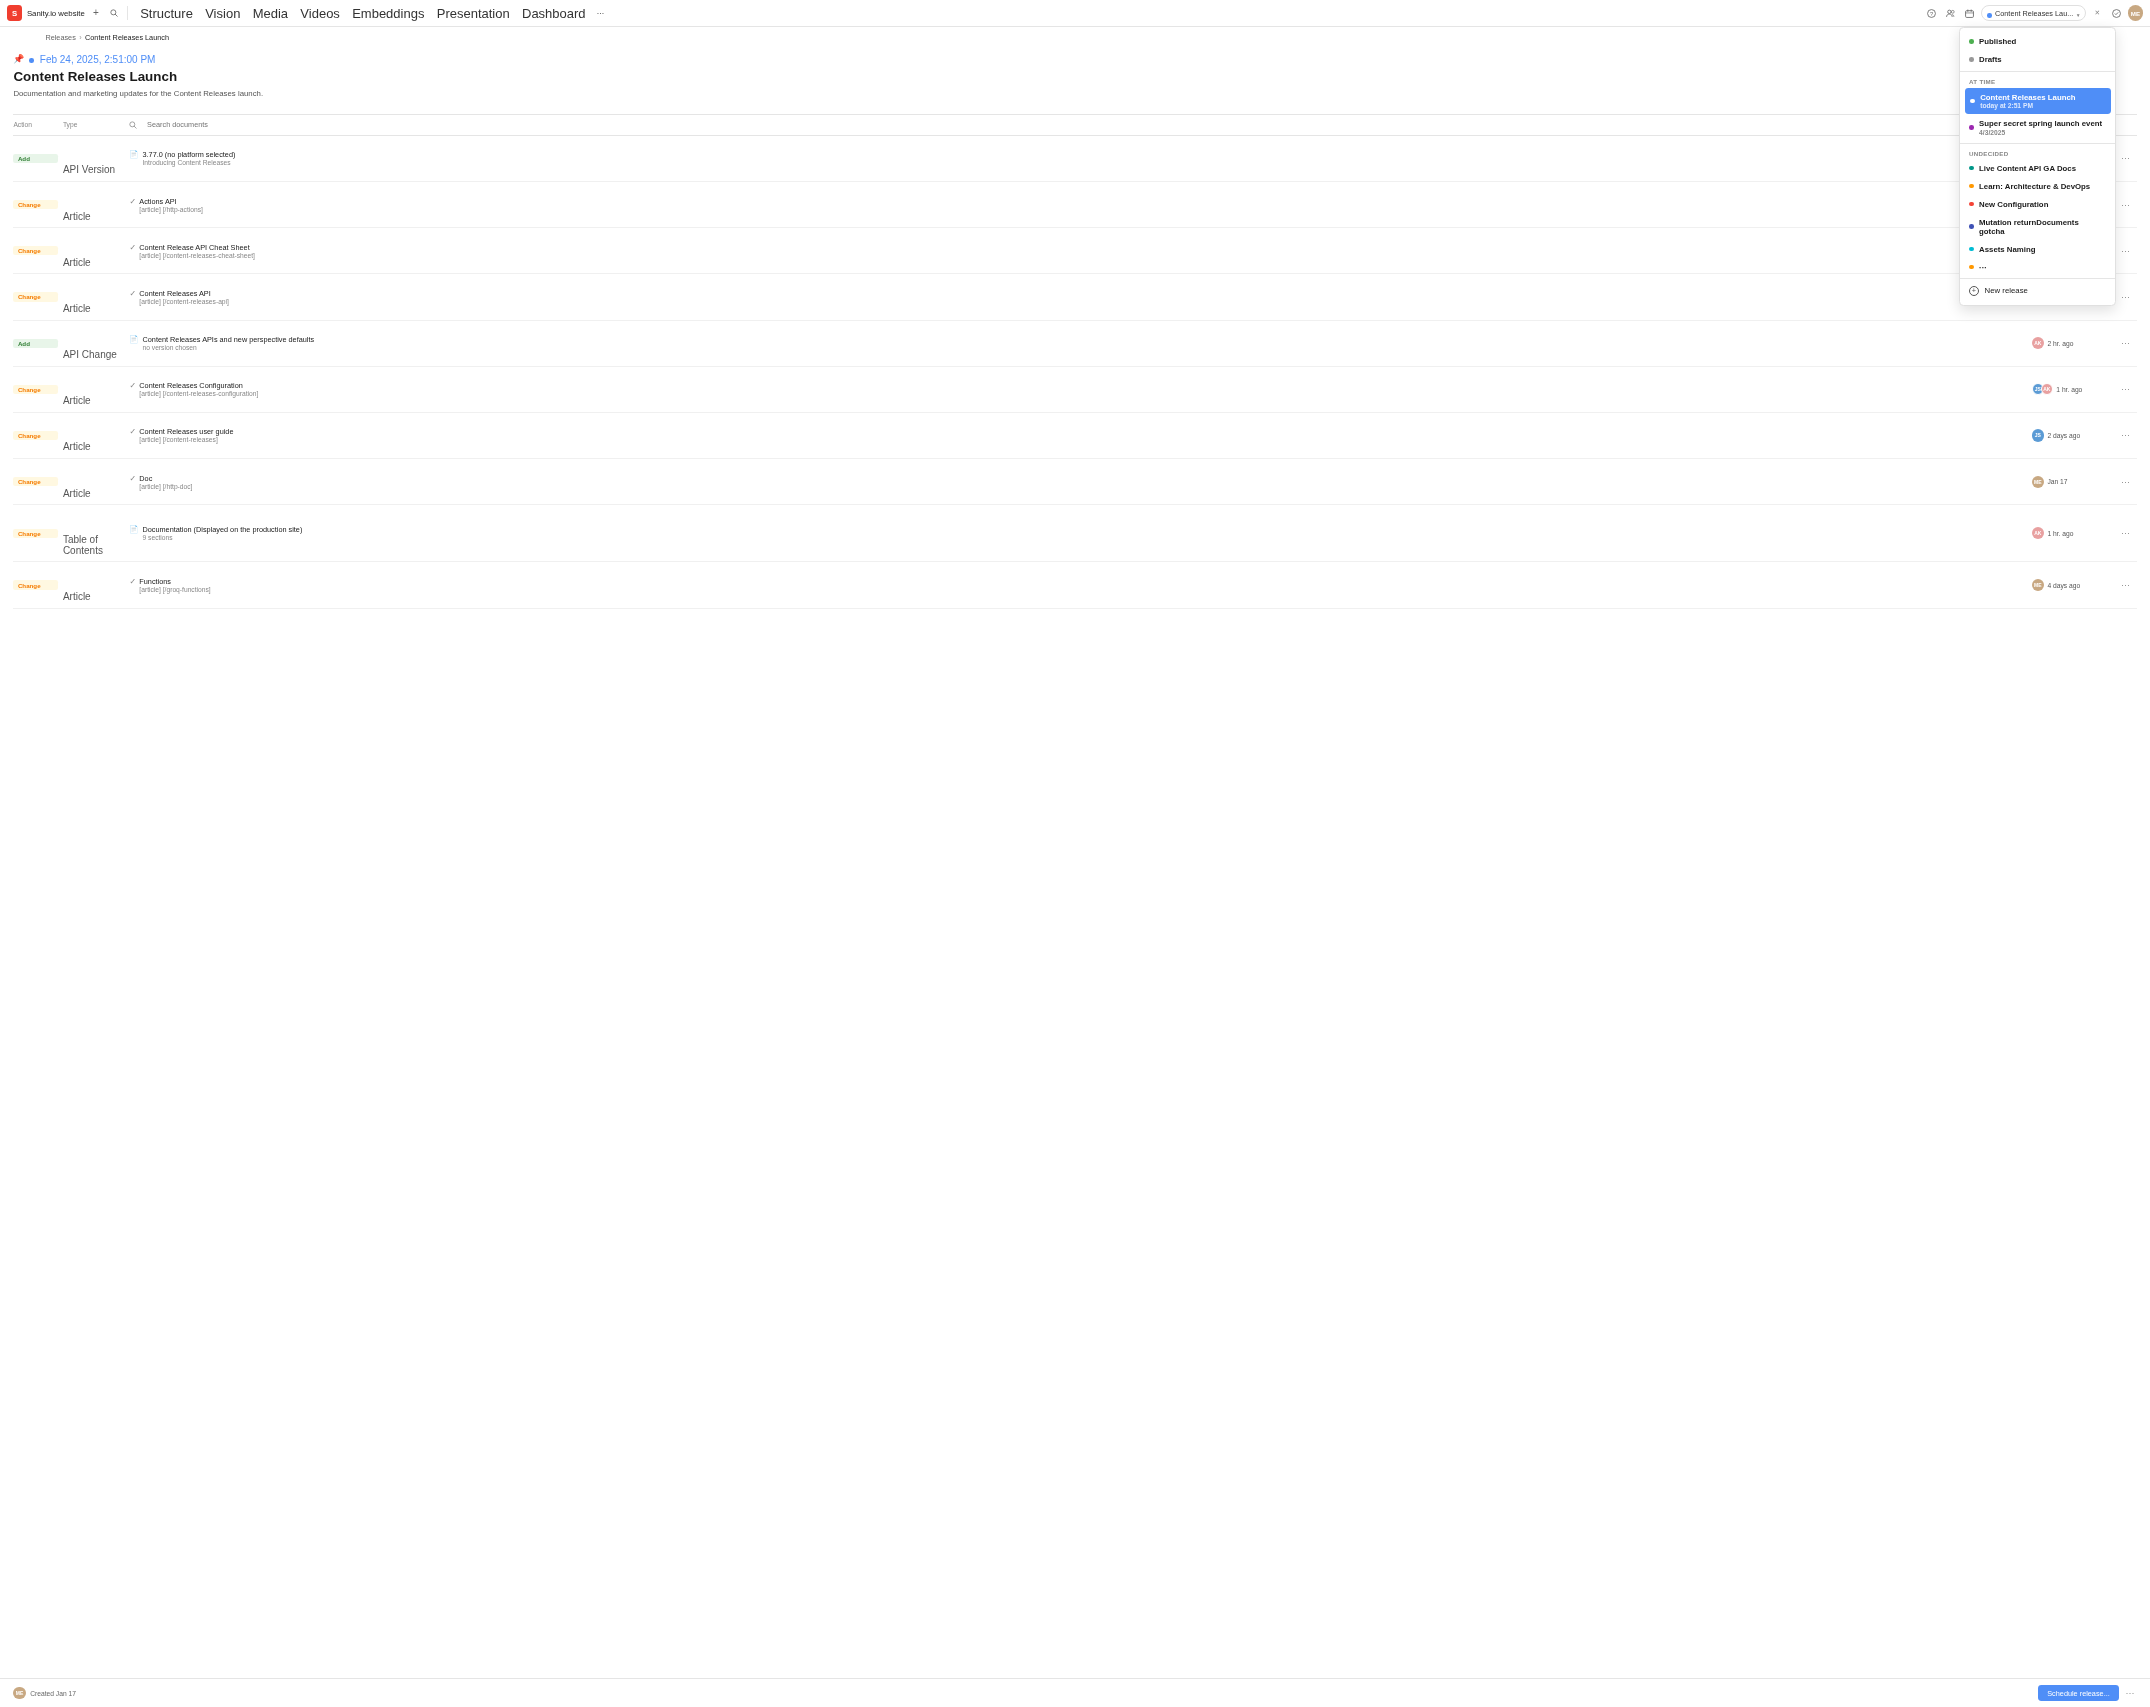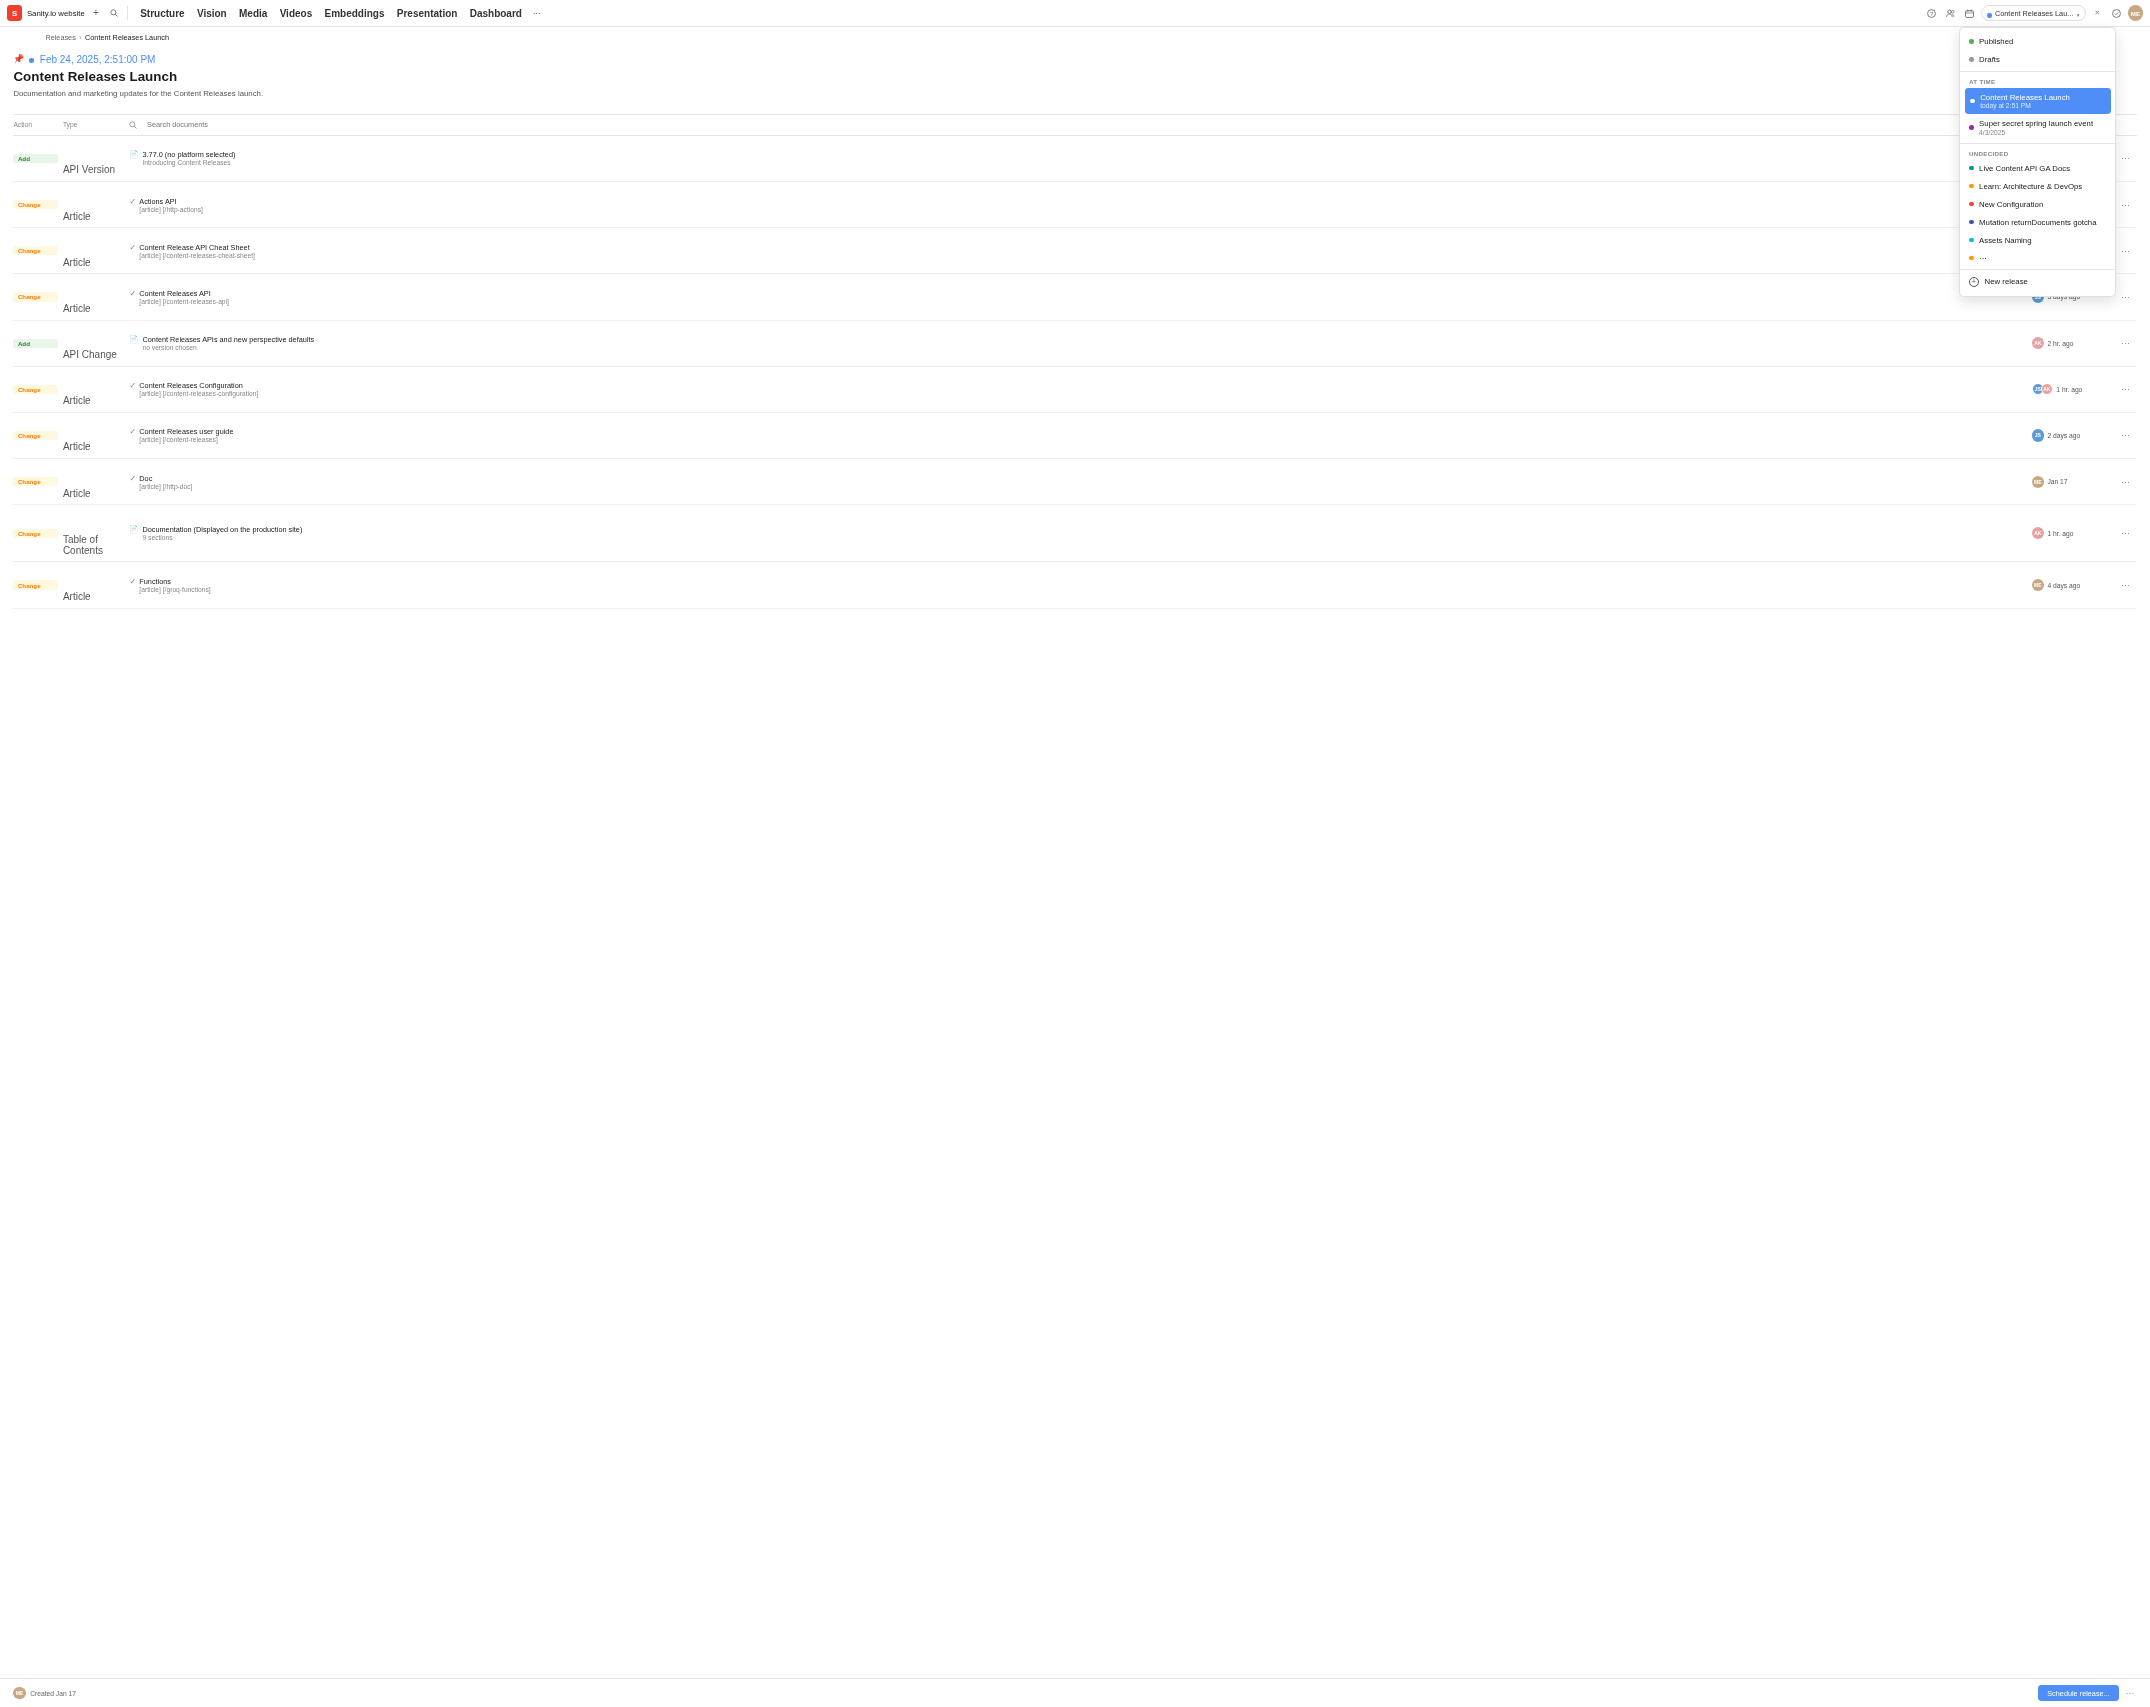--- a/index.html
+++ b/index.html
@@ -10,21 +10,21 @@
       display: flex; align-items: center; height: 27px; background: #fff;
       border-bottom: 0.6px solid #e5e5e5; padding: 0 6.7px; gap: 4.5px; position: relative; z-index: 10;
     }
     .nav-logo { width: 15.7px; height: 15.7px; background: #f03e2f; border-radius: 3.4px; display: flex; align-items: center; justify-content: center; flex-shrink: 0; }
     .nav-logo span { color: #fff; font-weight: 900; font-size: 7.8px; }
     .nav-app-name { font-size: 7.8px; font-weight: 500; color: #1a1a1a; white-space: nowrap; }
     .nav-add-btn { width: 13.4px; height: 13.4px; border: none; background: none; cursor: pointer; color: #666; font-size: 10px; display: flex; align-items: center; justify-content: center; border-radius: 2.2px; }
     .nav-search-btn { width: 13.4px; height: 13.4px; border: none; background: none; cursor: pointer; color: #666; font-size: 7.8px; display: flex; align-items: center; justify-content: center; }
     .nav-divider { width: 0.6px; height: 13.4px; background: #e5e5e5; margin: 0 2.2px; }
     .nav-links { display: flex; align-items: center; gap: 1.1px; flex: 1; }
-    .nav-link { padding: 2.2px 5.6px; border-radius: 2.2px; font-size: 10px; color: #333; cursor: pointer; white-space: nowrap; border: none; background: none; font-weight: bold; }
+    .nav-link { padding: 2.2px 5.6px; border-radius: 2.2px; font-size: 13px; color: #333; cursor: pointer; white-space: nowrap; border: none; background: none; }
     .nav-more { padding: 2.2px 4.5px; border-radius: 2.2px; font-size: 7.3px; color: #333; cursor: pointer; border: none; background: none; }
     .nav-right { display: flex; align-items: center; gap: 3.4px; margin-left: auto; }
     .nav-icon-btn { width: 15.7px; height: 15.7px; border: none; background: none; cursor: pointer; color: #666; display: flex; align-items: center; justify-content: center; border-radius: 2.2px; font-size: 7.8px; }
     .nav-release-pill {
       display: flex; align-items: flex-end; gap: 3.4px; padding: 2.2px 5.6px; border: 0.6px solid #e0e0e0;
       border-radius: 11.2px; cursor: pointer; font-size: 7.3px; color: #333; background: #fff; max-width: 112px;
     }
     .nav-release-pill .dot { width: 4.5px; height: 4.5px; border-radius: 50%; background: #4f8ef7; flex-shrink: 0; }
     .nav-release-pill .pill-text { overflow: hidden; text-overflow: ellipsis; white-space: nowrap; }
     .pill-chevron { color: #888; font-size: 5.6px; }
@@ -79,21 +79,21 @@
     .footer-user { display: flex; align-items: center; gap: 4.5px; font-size: 6.7px; color: #666; }
     .schedule-btn { background: #4f8ef7; color: #fff; border: none; padding: 3.9px 9px; border-radius: 3.4px; font-size: 7.3px; font-weight: 500; cursor: pointer; display: flex; align-items: center; gap: 4.5px; }
     .footer-right { display: flex; align-items: center; gap: 4.5px; padding-left: 21px; }
 
     
     .dropdown-panel {
       position: absolute; top: 27px; right: 34px; width: 157px; background: #fff;
       border: 0.6px solid #e0e0e0; border-radius: 4.5px; box-shadow: 0 4.5px 13.4px rgba(0,0,0,0.12);
       z-index: 100; padding: 4.5px 0;
     }
-    .dropdown-item { display: flex; align-items: center; gap: 5.6px; padding: 4.5px 9px; cursor: pointer; font-size: 7.8px; color: #1a1a1a; border-radius: 0; }
+    .dropdown-item { display: flex; align-items: center; gap: 5.6px; padding: 4.5px 9px; cursor: pointer; font-size: 7.8px; color: #1a1a1a; border-radius: 0; font-weight: bold; }
     .dropdown-item.active { background: #4f8ef7; color: #fff; border-radius: 3.4px; margin: 1.1px 4.5px; padding: 4.5px 5.6px; }
     .dropdown-item.active .item-dot { background: #fff; }
     .dropdown-item.active .item-sub { color: rgba(255,255,255,0.8); }
     .item-dot { width: 4.5px; height: 4.5px; border-radius: 50%; flex-shrink: 0; }
     .dot-green { background: #4caf50; }
     .dot-gray { background: #999; }
     .dot-purple { background: #9c27b0; }
     .dot-teal { background: #009688; }
     .dot-orange { background: #ff9800; }
     .dot-red { background: #f44336; }

